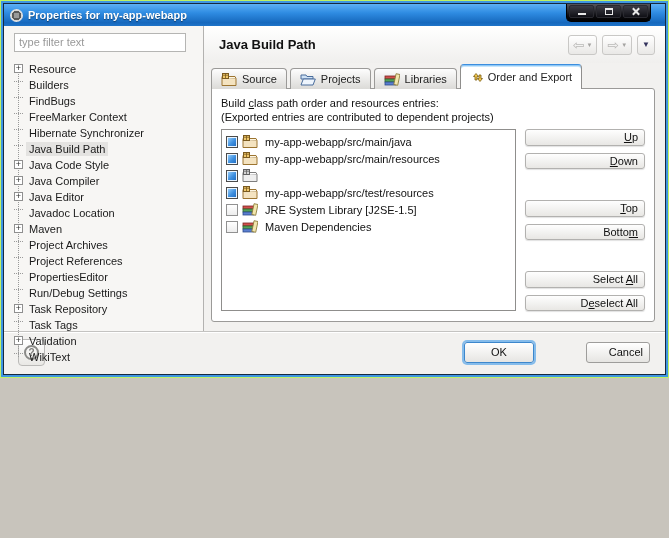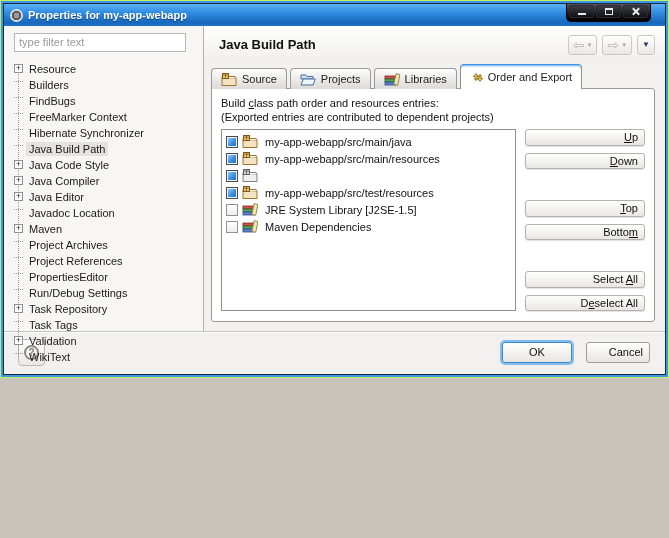--- a/index.html
+++ b/index.html
@@ -99,21 +99,21 @@
 
   
   .footer { height:43px; flex:0 0 43px; border-top:1px solid #c4c3c1; box-shadow:inset 0 1px 0 #ffffff;
     background:#f2f1ef; display:flex; align-items:center; padding:0 15px 2px 14px; }
   .help-btn { width:27px; height:27px; border:1px solid #bbbab8; border-radius:4px;
     background:linear-gradient(#ffffff,#e9e8e5); display:flex; align-items:center; justify-content:center; cursor:default; }
   .help-glyph { width:15px; height:15px; border:2px solid #8a8a88; border-radius:50%; display:flex;
     align-items:center; justify-content:center; font-size:10px; font-weight:bold; color:#7d7d7b; }
   .footer-right { margin-left:auto; display:flex; gap:14px; }
   .dlg-btn { width:70px; height:21px; border:1px solid #9e9d9b; border-radius:3px; font-size:11px; color:#111;
-    background:linear-gradient(#ffffff,#e6e5e2); cursor:default; font-family:inherit; }
+    background:linear-gradient(#ffffff,#e6e5e2); cursor:default; font-family:inherit;margin-left:38px; }
   .dlg-btn.default { border:1px solid #3d87cc; box-shadow:0 0 0 2px #85bceb; width:70px; }
   .dlg-btn.cancel { width:64px;text-align:right; }
 </style>
 </head>
 <body>
 
 <div class="frame">
 <div class="frame-blue">
 <div class="dialog">
 

